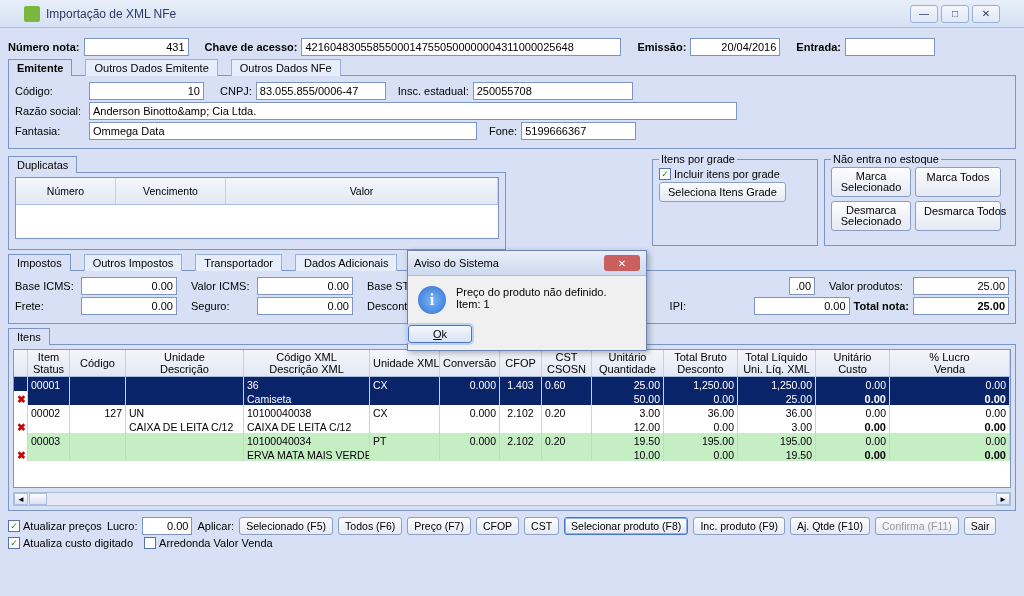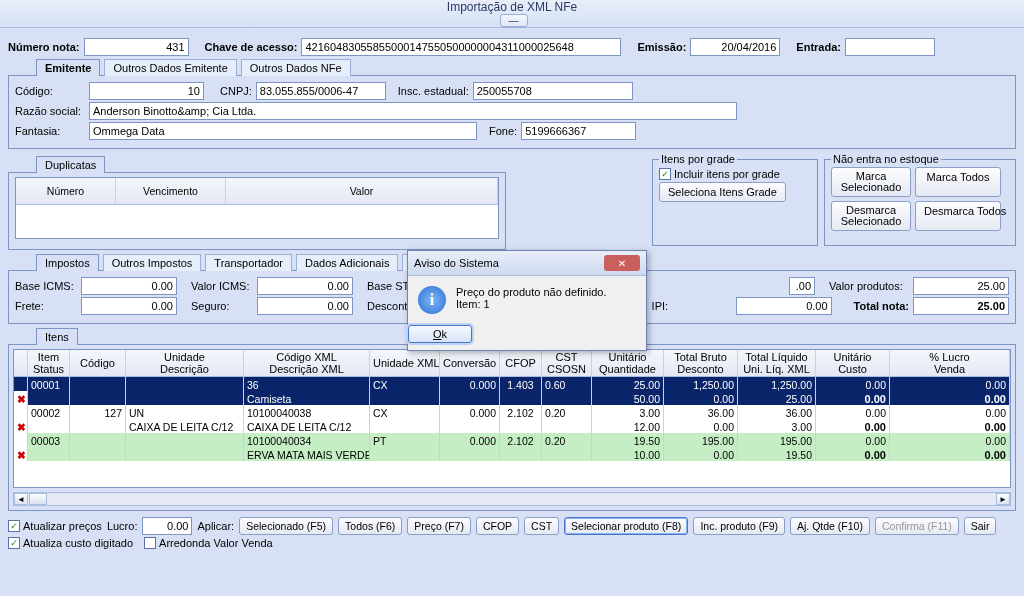--- a/index.html
+++ b/index.html
@@ -1,27 +1,27 @@
 <!DOCTYPE html>
 <html><head>
 <meta charset="utf-8">
 <style>
 * { box-sizing: border-box; font-family: Tahoma, Arial, sans-serif; font-size: 11px; }
 body { margin: 0; background: #d6dff5; width: 1024px; height: 596px; position: relative; overflow: hidden; }
-.titlebar { height: 28px; background: linear-gradient(#e8eef9,#d5e1f5); border-bottom: 1px solid #a9bde0; display: flex; align-items: center; padding: 0 1px; flex-direction: column; }
+.titlebar { height: 28px; background: linear-gradient(#e8eef9,#d5e1f5); border-bottom: 1px solid #a9bde0; display: flex; align-items: center; padding: 0 24px; }
 .titlebar .icon { width: 16px; height: 16px; background: #7ab83d; margin-right: 6px; border-radius: 2px; }
 .titlebar .title { flex: 1; color: #2b3a63; font-size: 12px; }
 .win-btn { width: 28px; height: 18px; background: linear-gradient(#f4f7fc,#dfe8f7); border: 1px solid #9ab0d6; border-radius: 3px; margin-left: 3px; display: flex; align-items: center; justify-content: center; color: #2b3a63; font-size: 10px; }
 .content { padding: 8px; background: #d7e0f4; height: 568px; position: relative; }
 fieldset { border: 1px solid #7c95c4; margin: 0 0 4px 0; padding: 2px 6px 6px 6px; background: #d7e0f4; }
 .row { display: flex; align-items: center; gap: 4px; margin: 2px 0; }
 .lbl { color: #000; white-space: nowrap; }
 .inp { background: #fff; border: 1px solid #7c95c4; height: 18px; padding: 0 3px; display: flex; align-items: center; overflow: hidden; }
 .inp.r { justify-content: flex-end; }
-.tab-row { display: flex; gap: 4px; margin-top: 3px; margin-left: 28px; }
+.tab-row { display: flex; gap: 13px; margin-top: 3px; }
 .tab { padding: 2px 8px; background: #e6eefb; border: 1px solid #9ab0d6; border-bottom: none; cursor: default; }
 .tab.sel { background: #d7e0f4; border-color: #7c95c4; }
 .box { border: 1px solid #7c95c4; background: #d7e0f4; padding: 4px 6px 6px 6px; margin-top: -1px; }
 .btn { background: linear-gradient(#fdfdfe,#e4e9f3); border: 1px solid #8a9ec6; border-radius: 3px; padding: 3px 8px; cursor: default; white-space: nowrap; text-align: center; }
 .sm-btn { padding: 2px 6px; font-size: 10.5px; }
 .table { border: 1px solid #7c95c4; background: #fff; }
 .thead { display: flex; background: linear-gradient(#f4f6fb,#e2e8f4); border-bottom: 1px solid #a9bde0; }
 .th, .td { border-right: 1px solid #c5d1e8; padding: 1px 3px; overflow: hidden; white-space: nowrap; text-align: center; font-size: 10.5px; }
 .th { line-height: 12px; height: 26px; display: flex; flex-direction: column; justify-content: center; }
 .tr { display: flex; height: 14px; align-items: center; }
@@ -152,21 +152,21 @@
     </div>
     <div class="row">
       <span class="lbl" style="width:62px">Frete:</span>
       <span class="inp r" style="width:96px">0.00</span>
       <span class="lbl" style="width:62px; margin-left:10px">Seguro:</span>
       <span class="inp r" style="width:96px">0.00</span>
       <span class="lbl" style="width:52px; margin-left:10px">Desconto:</span>
       <span style="flex:1"></span>
       <span class="lbl" style="margin-left:10px; width:80px">IPI:</span>
       <span class="inp r" style="width:96px">0.00</span>
-      <b class="lbl" style="margin-left:18px">Total nota:</b>
+      <b class="lbl" style="">Total nota:</b>
       <span class="inp r" style="width:96px">
           <b>25.00</b>
         </span>
     </div>
   </div>
 
   <div class="tab-row" style="margin-top:4px">
       <div class="tab sel">Itens</div>
     </div>
   <div class="box" style="padding:4px">

